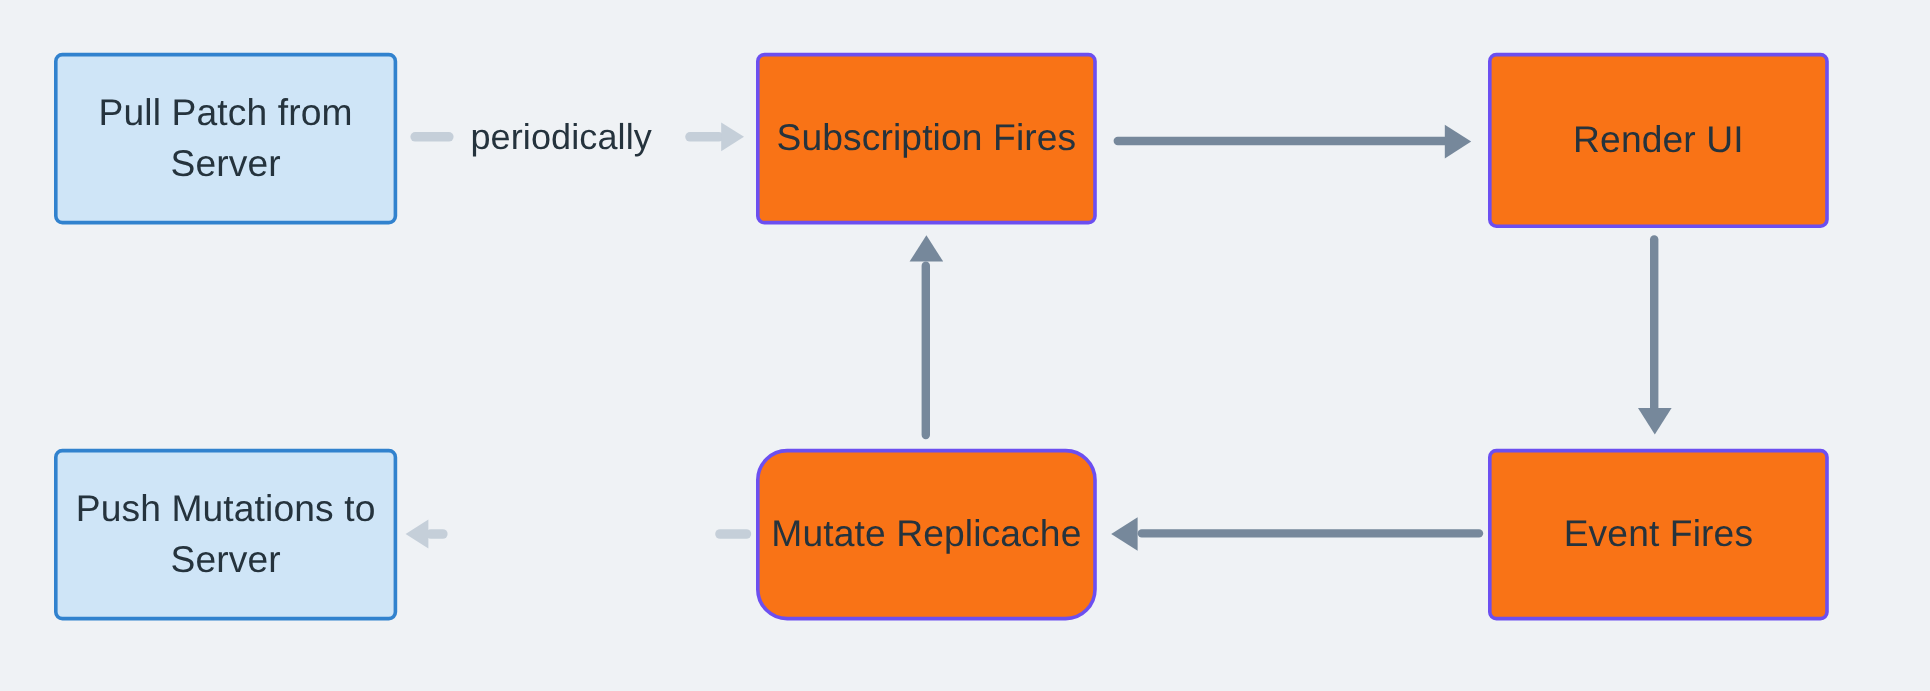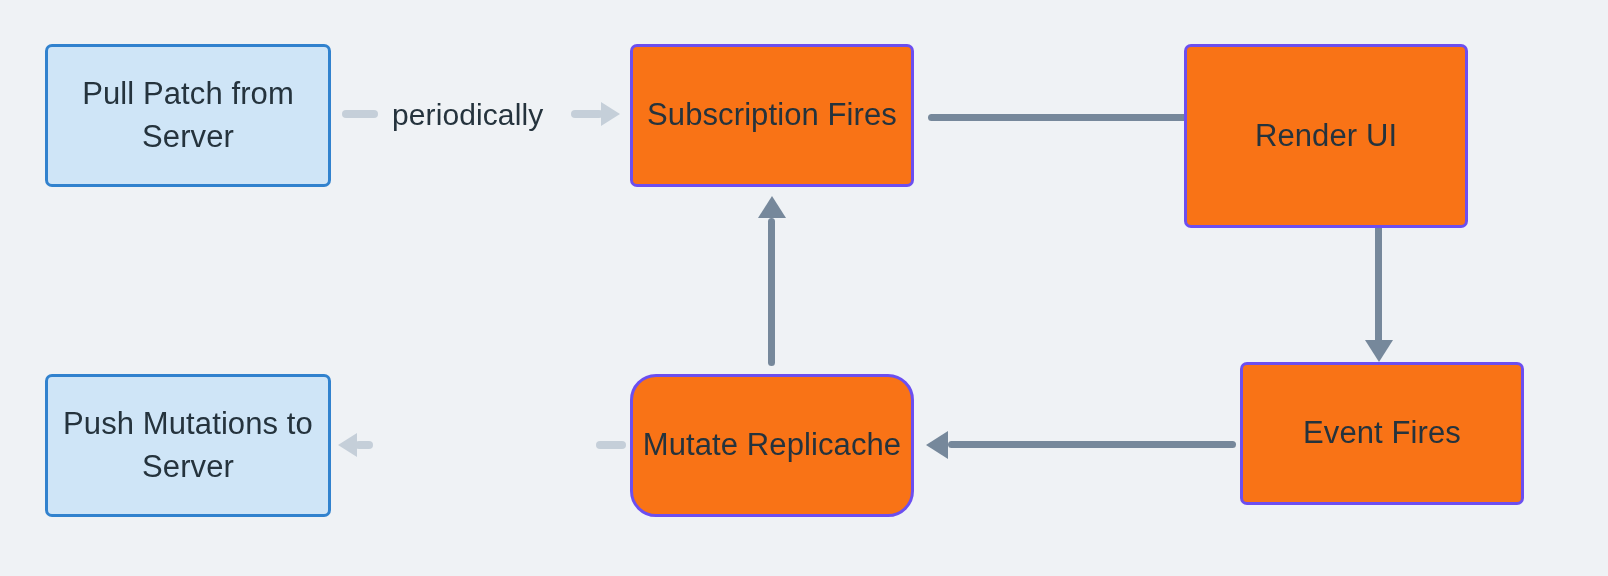--- a/index.html
+++ b/index.html
@@ -151,29 +151,29 @@
   <div class="arrowhead ah-up" style="left:757.5px; top:196px;"></div>
 
   <div class="node node-blue" style="left:45px; top:44px; width:286px; height:143px;">
     <span class="node-label">Pull Patch from Server</span>
   </div>
 
   <div class="node node-purple" style="left:630px; top:44px; width:284px; height:143px;">
     <span class="node-label">Subscription Fires</span>
   </div>
 
-  <div class="node node-purple" style="left:1184px; top:44px; width:284px; height:184px;">
+  <div class="node node-purple" style="left:1240px; top:44px; width:284px; height:146px;">
     <span class="node-label">Render UI</span>
   </div>
 
   <div class="node node-blue" style="left:45px; top:374px; width:286px; height:143px;">
     <span class="node-label">Push Mutations to Server</span>
   </div>
 
   <div class="node node-purple" style="left:630px; top:374px; width:284px; height:143px;border-radius:26px;">
     <span class="node-label">Mutate Replicache</span>
   </div>
 
-  <div class="node node-purple" style="left:1240px; top:362px; width:284px; height:143px;">
+  <div class="node node-purple" style="left:1240px; top:374px; width:284px; height:143px;">
     <span class="node-label">Event Fires</span>
   </div>
 
 </div>
 
 </body></html>

